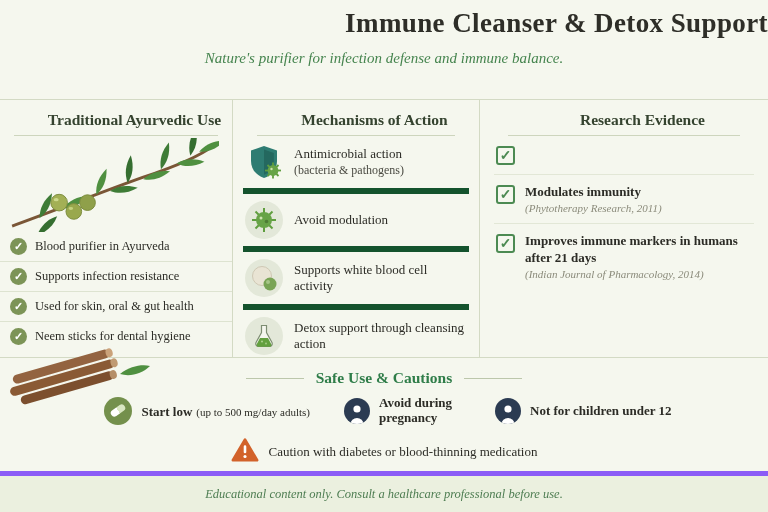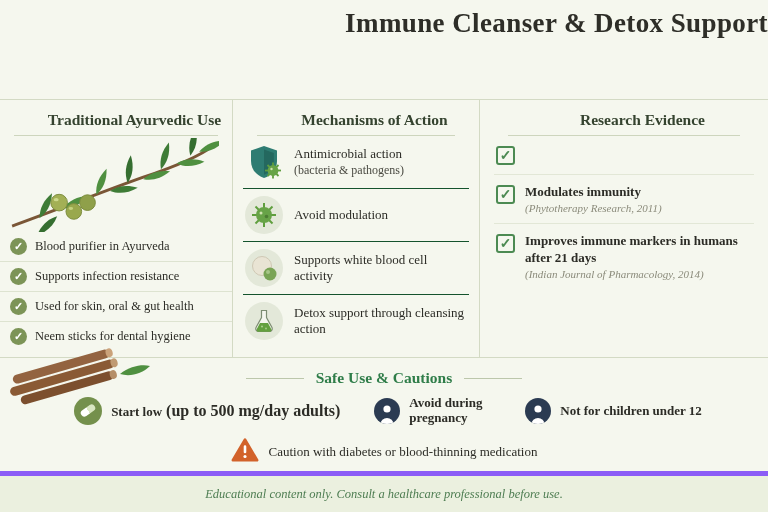--- a/index.html
+++ b/index.html
@@ -35,21 +35,21 @@
   .checklist li:not(:last-child) { border-bottom: 1px solid #dde3d0; }
   .check-circle {
     flex-shrink: 0; width: 17px; height: 17px; border-radius: 50%;
     background: #7c9457; color: #fff; font-size: 11px; font-weight: bold;
     display: inline-flex; align-items: center; justify-content: center;
   }
   .sticks-wrap { position: absolute; left: 2px; top: 344px; z-index: 3; }
 
   
   .mech-row { display: flex; align-items: center; gap: 11px; padding: 7px 2px; }
-  .mech-row:not(:last-child) { border-bottom: 1px solid #14532d; font-family: Liberation Serif, serif; }
+  .mech-row:not(:last-child) { border-bottom: 6px solid #14532d; font-family: Liberation Serif, serif; }
   .mech-icon { flex-shrink: 0; width: 38px; height: 38px; display: flex; align-items: center; justify-content: center; }
   .icon-bg { background: #e3e8d9; border-radius: 50%; }
   .mech-text { font-size: 13px; line-height: 1.25; }
   .mech-sub { font-size: 12px; color: #4a4a42; }
 
   
   .research-item { display: flex; gap: 10px; padding: 9px 2px; align-items: flex-start; }
   .research-item:not(:last-child) { border-bottom: 1px solid #e2e7d6; }
   .checkbox {
     flex-shrink: 0; width: 19px; height: 19px; margin-top: 1px;
@@ -61,40 +61,41 @@
   .research-source { font-size: 11px; font-style: italic; color: #8b8b7b; margin-top: 2px; }
 
   
   .cautions { border-top: 1px solid #d3dac4; height: 114px; padding-top: 11px; }
   .cautions-heading { display: flex; align-items: center; justify-content: center; gap: 12px; }
   .cautions-heading .rule { width: 58px; height: 1px; background: #bcc7ab; }
   .cautions-title { font-size: 15.5px; font-weight: bold; color: #2f7d49; }
   .cautions-row { display: flex; justify-content: center; align-items: center; gap: 34px; margin-top: 9px; padding-left: 8px; }
   .caution-item { display: flex; align-items: center; gap: 9px; }
   .caution-label { font-size: 13px; font-weight: bold; }
-  .caution-detail { font-size: 16px; font-weight: bold; }
+  .caution-detail { font-size: 11px; font-weight: normal; }
   .narrow { max-width: 82px; line-height: 1.15; }
   .pill-icon { width: 28px; height: 28px; border-radius: 50%; background: #74904c; display: flex; align-items: center; justify-content: center; flex-shrink: 0; }
   .pill-shape { width: 16px; height: 7px; border-radius: 4px; background: linear-gradient(90deg, #ffffff 50%, #d9e6c2 50%); transform: rotate(-35deg); }
   .person-icon { width: 26px; height: 26px; border-radius: 50%; background: #2b3b52; flex-shrink: 0; display: flex; align-items: flex-end; justify-content: center; overflow: hidden; }
   .warning-row { display: flex; justify-content: center; align-items: center; gap: 10px; margin-top: 11px; }
   .warning-text { font-size: 13px; }
 
   
   .footer { flex: 1; background: #ebf0df; border-top: 5px solid #8b5cf6;
     display: flex; align-items: center; justify-content: center;
     font-style: italic; font-size: 12.5px; color: #4e7d52; }
 </style>
 </head>
 <body>
 
 <div class="page">
 
   <header class="header">
     <div class="title-line2">Immune Cleanser &amp; Detox Support</div>
+    <div class="subtitle">Nature's purifier for infection defense and immune balance.</div>
   </header>
 
   <div class="columns">
 
     <section class="col-traditional">
       <h2 class="col-heading">Traditional Ayurvedic Use</h2>
       <div class="heading-rule"></div>
 
       <div class="branch-wrap">
         <svg width="215" height="94" viewBox="0 0 215 96">

